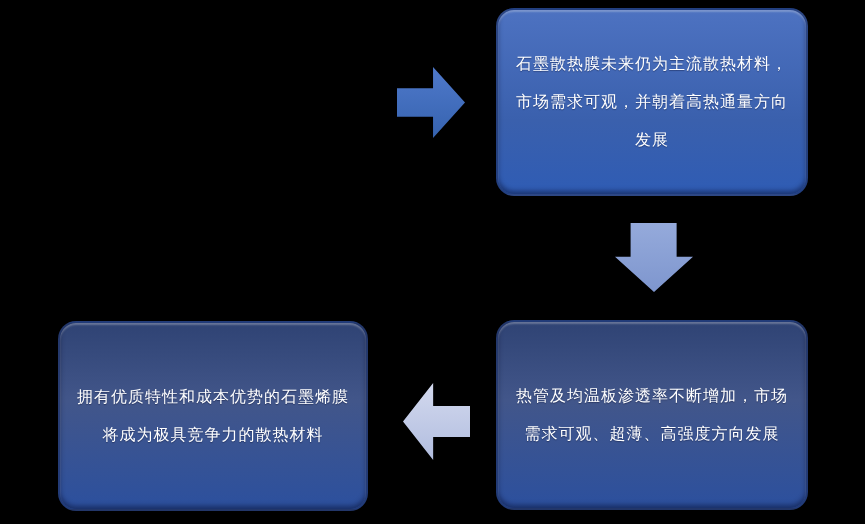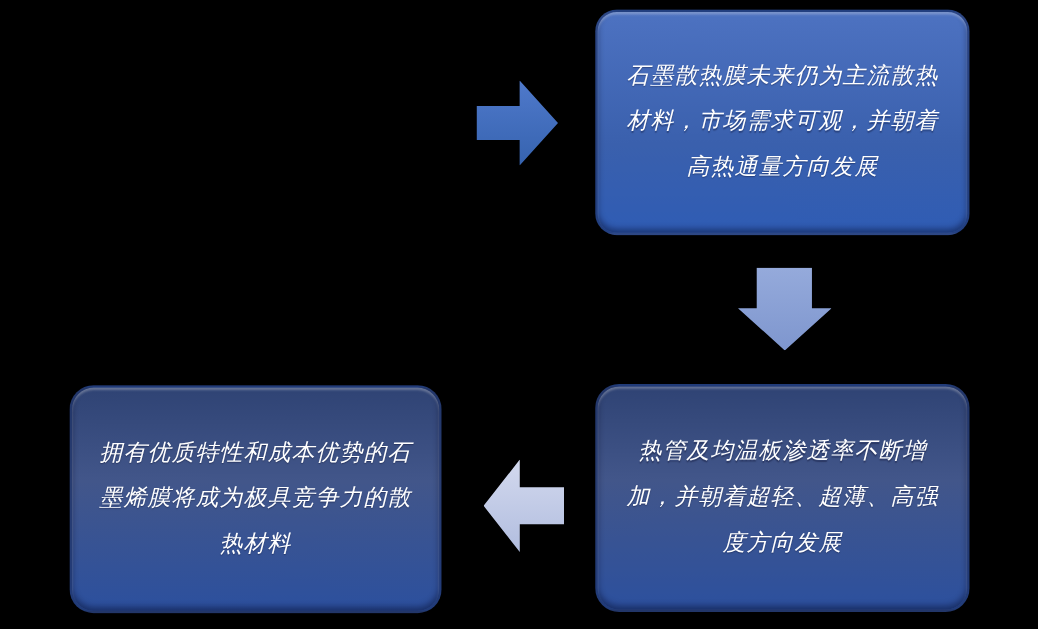--- a/index.html
+++ b/index.html
@@ -27,29 +27,27 @@
     padding: 10px 16px;
     box-shadow: inset 0 2px 2px rgba(255,255,255,0.28),
                 inset 0 -3px 5px rgba(0, 5, 30, 0.45),
                 0 3px 4px rgba(0,0,0,0.8);
   }
   .flow-box.bright {
     background: linear-gradient(180deg, #4D72C1 0%, #3A60AD 60%, #2F5CB4 100%);
   }
   .flow-box.dark {
     background: linear-gradient(180deg, #2F4374 0%, #42568A 42%, #2C509E 100%);
-    border-radius: 20px;
   }
   .box-text {
     color: #FFFFFF;
-    font-size: 19px;
+    font-size: 16px;
     line-height: 38px;
     letter-spacing: 1px;
     text-shadow: 0 1px 1px rgba(0,0,30,0.35);
-    font-style: italic;
   }
   .arrow {
     position: absolute;
   }
   .arrow-right {
     left: 397px; top: 67px; width: 68px; height: 71px;
     background: linear-gradient(180deg, #4F79CB 0%, #3663AF 100%);
     clip-path: polygon(0 30%, 53% 30%, 53% 0, 100% 50%, 53% 100%, 53% 70%, 0 70%);
   }
   .arrow-down {
@@ -75,21 +73,21 @@
 
   <div class="arrow arrow-right"></div>
 
   <div class="flow-box bright pos-top-right">
     <span class="box-text">石墨散热膜未来仍为主流散热材料，市场需求可观，并朝着高热通量方向发展</span>
   </div>
 
   <div class="arrow arrow-down"></div>
 
   <div class="flow-box dark pos-bottom-right">
-    <span class="box-text">热管及均温板渗透率不断增加，并朝着超轻、超薄、高强度方向发展</span>
+    <span class="box-text">热管及均温板渗透率不断增加，市场需求可观、超薄、高强度方向发展</span>
   </div>
 
   <div class="arrow arrow-left"></div>
 
   <div class="flow-box dark pos-bottom-left">
     <span class="box-text">拥有优质特性和成本优势的石墨烯膜将成为极具竞争力的散热材料</span>
   </div>
 
 </div>
 

